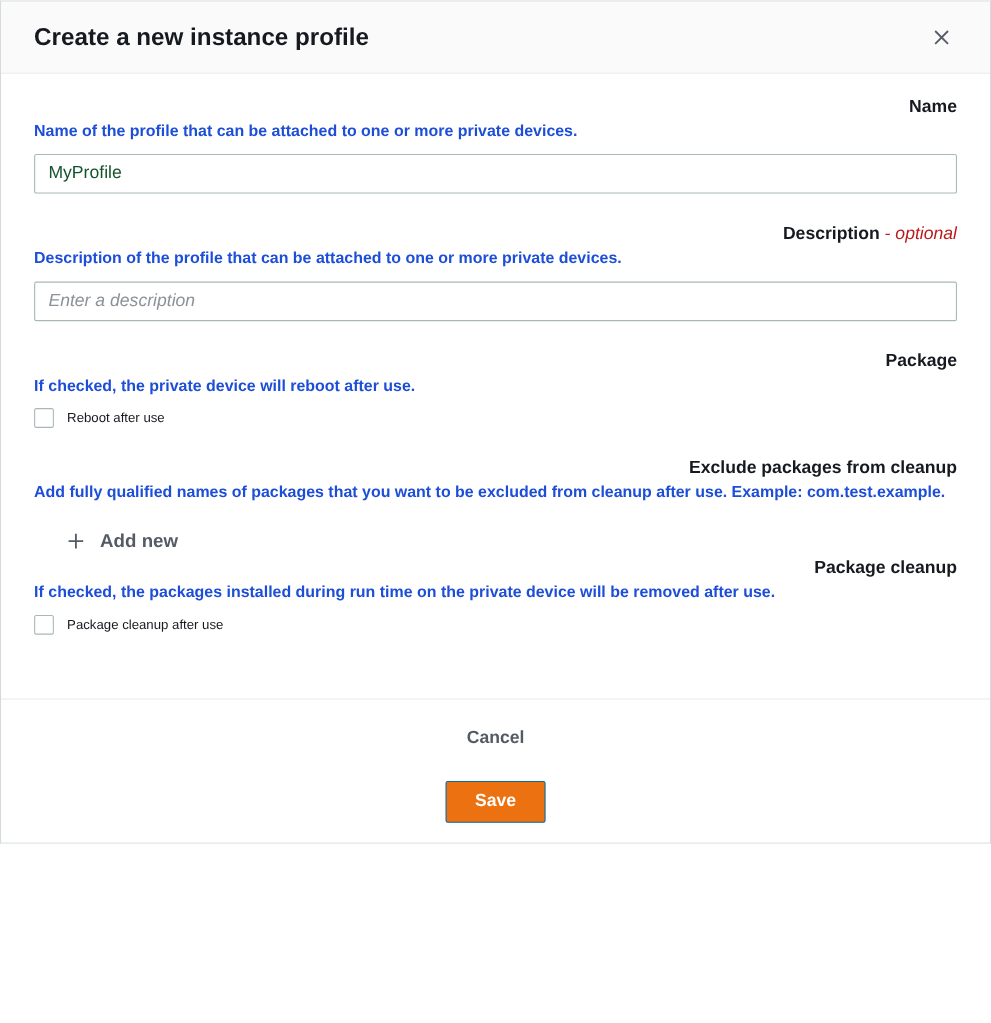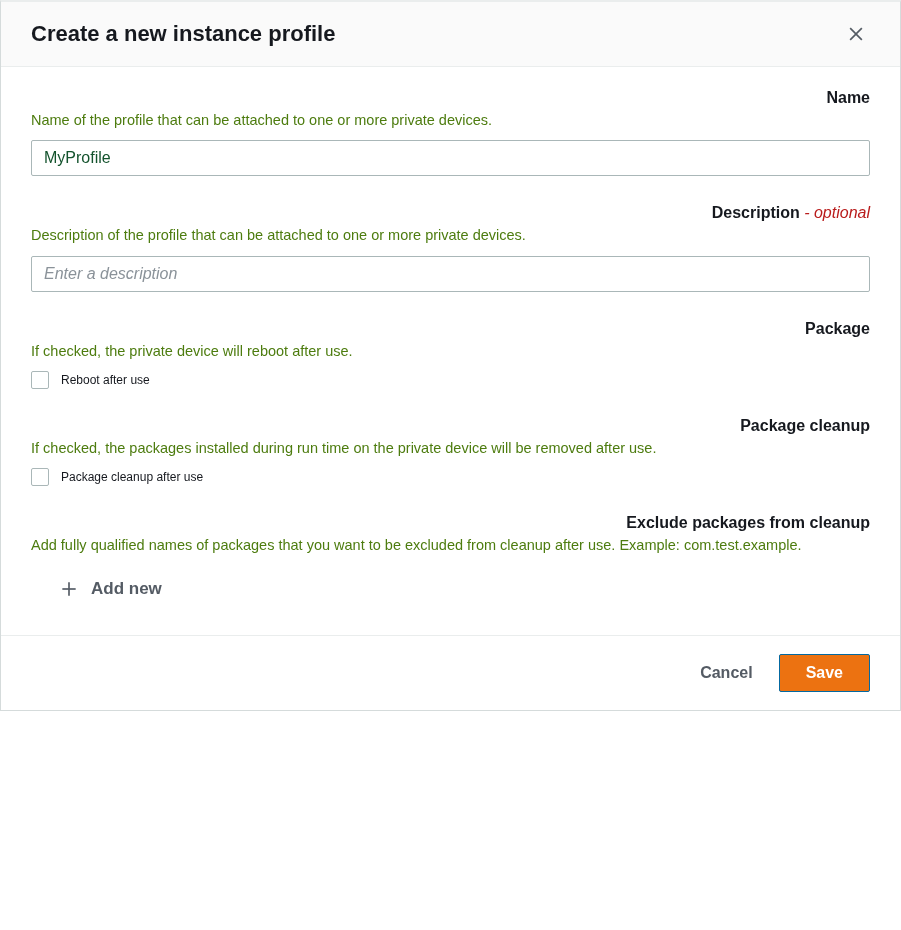--- a/index.html
+++ b/index.html
@@ -60,23 +60,24 @@
       margin-bottom: 3px;
       text-align: right;
     }
     .field-optional {
       font-style: italic;
       font-weight: 400;
       color: #b91c1c;
     }
     .field-hint {
       font-size: 14.5px;
-      color: #4d7c0f;
+      color: #1d4ed8;
       margin-bottom: 10px;
       line-height: 1.4;
+      font-weight: bold;
     }
     .text-input {
       width: 100%;
       padding: 8px 12px;
       font-size: 16px;
       border: 1px solid #aab7b8;
       border-radius: 2px;
       color: #14532d;
       background: #ffffff;
       font-family: inherit;
@@ -126,20 +127,21 @@
       stroke: #545b64;
       stroke-width: 2;
     }
     .modal-footer {
       display: flex;
       justify-content: flex-end;
       align-items: center;
       gap: 22px;
       padding: 18px 30px;
       border-top: 1px solid #eaeded;
+      flex-direction: column;
     }
     .btn-cancel {
       background: none;
       border: none;
       font-size: 16px;
       font-weight: 700;
       color: #545b64;
       cursor: pointer;
       padding: 8px 4px;
       font-family: inherit;
@@ -186,44 +188,44 @@
       <div class="field-hint">Description of the profile that can be attached to one or more private devices.</div>
       <input type="text" class="text-input" placeholder="Enter a description" style="">
     </div>
 
     <div class="field-group">
       <div class="field-label">Package</div>
       <div class="field-hint">If checked, the private device will reboot after use.</div>
       <div class="checkbox-row">
         <div class="checkbox"></div>
         <label class="checkbox-label">Reboot after use</label>
-      </div>
-    </div>
-
-    <div class="field-group">
-      <div class="field-label">Package cleanup</div>
-      <div class="field-hint">If checked, the packages installed during run time on the private device will be removed after use.</div>
-      <div class="checkbox-row">
-        <div class="checkbox"></div>
-        <label class="checkbox-label">Package cleanup after use</label>
       </div>
     </div>
 
     <div class="field-group" style="margin-bottom:0;">
       <div class="field-label">Exclude packages from cleanup</div>
       <div class="field-hint">Add fully qualified names of packages that you want to be excluded from cleanup after use. Example: com.test.example.</div>
       <button class="add-new-btn">
         <svg viewBox="0 0 24 24" fill="none">
           <line x1="12" y1="4" x2="12" y2="20"></line>
           <line x1="4" y1="12" x2="20" y2="12"></line>
         </svg>
         <span>Add new</span>
       </button>
     </div>
 
+    <div class="field-group">
+      <div class="field-label">Package cleanup</div>
+      <div class="field-hint">If checked, the packages installed during run time on the private device will be removed after use.</div>
+      <div class="checkbox-row">
+        <div class="checkbox"></div>
+        <label class="checkbox-label">Package cleanup after use</label>
+      </div>
+    </div>
+
   </div>
 
   <div class="modal-footer">
     <button class="btn-cancel">Cancel</button>
     <button class="btn-save">Save</button>
   </div>
 
 </div>
 
 </body></html>

